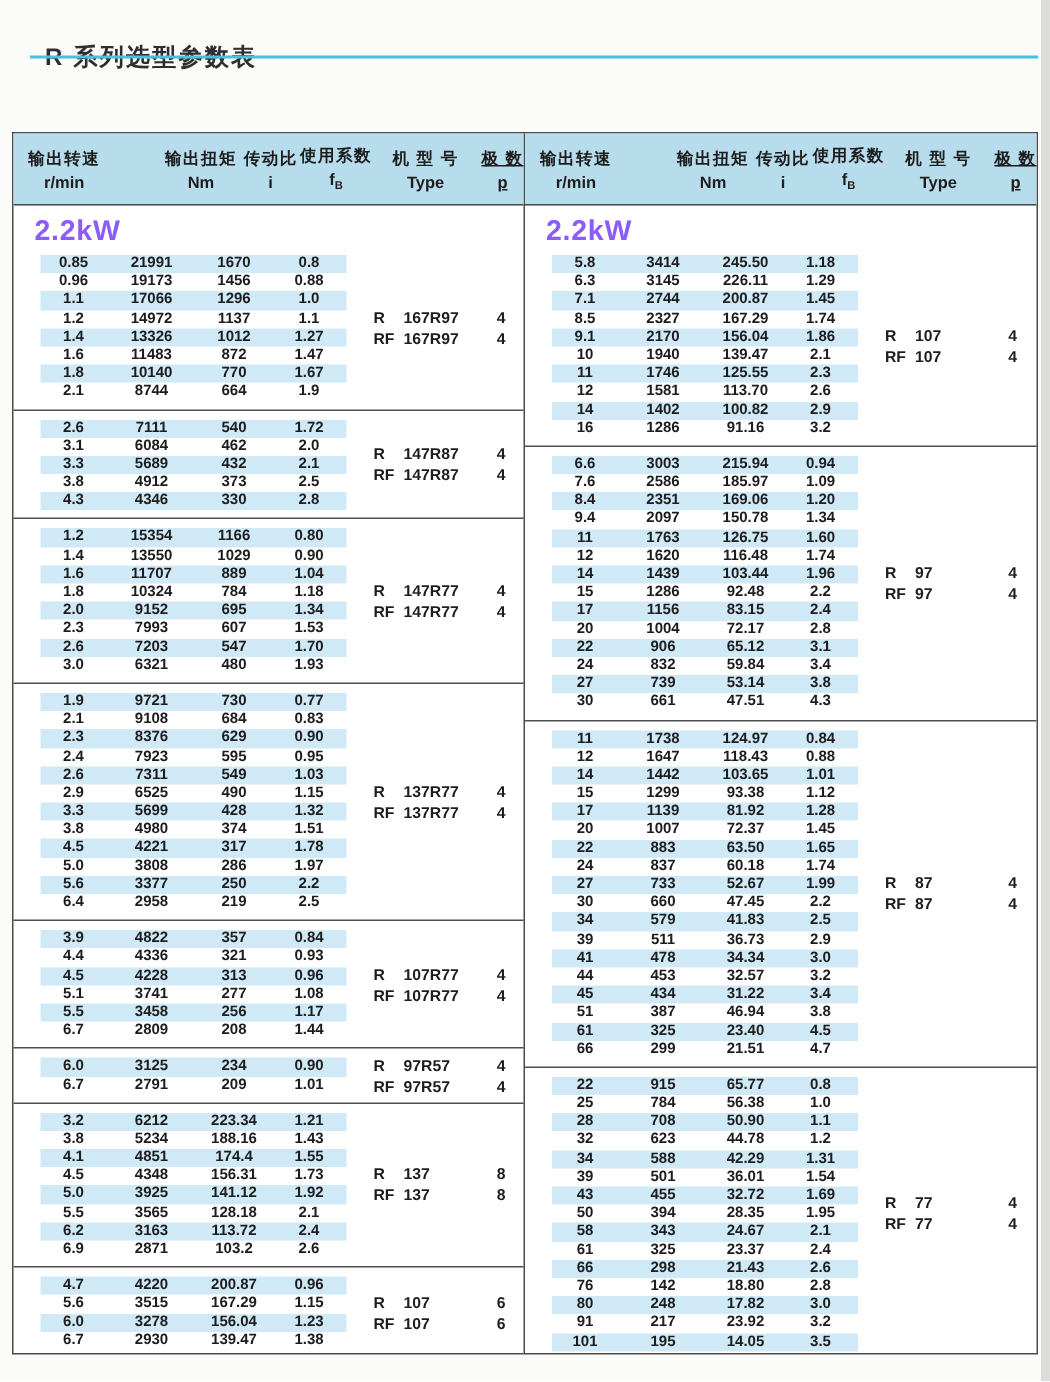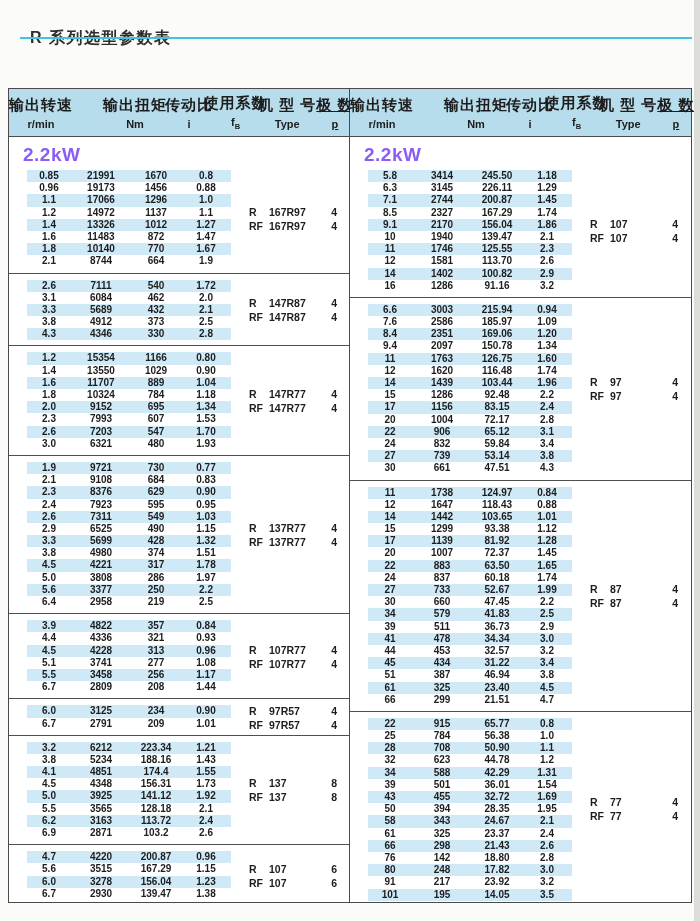--- a/index.html
+++ b/index.html
@@ -27,21 +27,21 @@
     display:flex;box-sizing:border-box;
   }
   .half{width:50%;box-sizing:border-box;display:flex;flex-direction:column;}
   .half.left{border-right:1px solid #4a4a4a;}
   
   .thead{
     height:48px;flex:0 0 48px;background:#b7dcec;border-bottom:1px solid #4a4a4a;
     display:flex;align-items:center;box-sizing:border-box;
   }
   .hcell{display:flex;flex-direction:column;align-items:center;justify-content:center;gap:3px;}
-  .hzh{font-size:15px;font-weight:700;letter-spacing:1px;white-space:nowrap;}
+  .hzh{font-size:11px;font-weight:700;letter-spacing:1px;white-space:nowrap;}
   .hen{font-size:11px;font-weight:700;}
   .hen sub{font-size:7.5px;}
   .h0{width:80px;} .h1{width:60px;margin-left:32px;} .h2{width:50px;} .h3{width:45px;} .h4{width:88px;text-align:right;} .h5{flex:1;text-decoration:underline;}
   
   .tbody{flex:1;padding-top:2px;}
   .power{
     margin:4px 0 3px 14px;font-size:19px;font-weight:700;color:#8b5cf6;
     letter-spacing:0.5px;line-height:24px;
   }
   .group{position:relative;}

